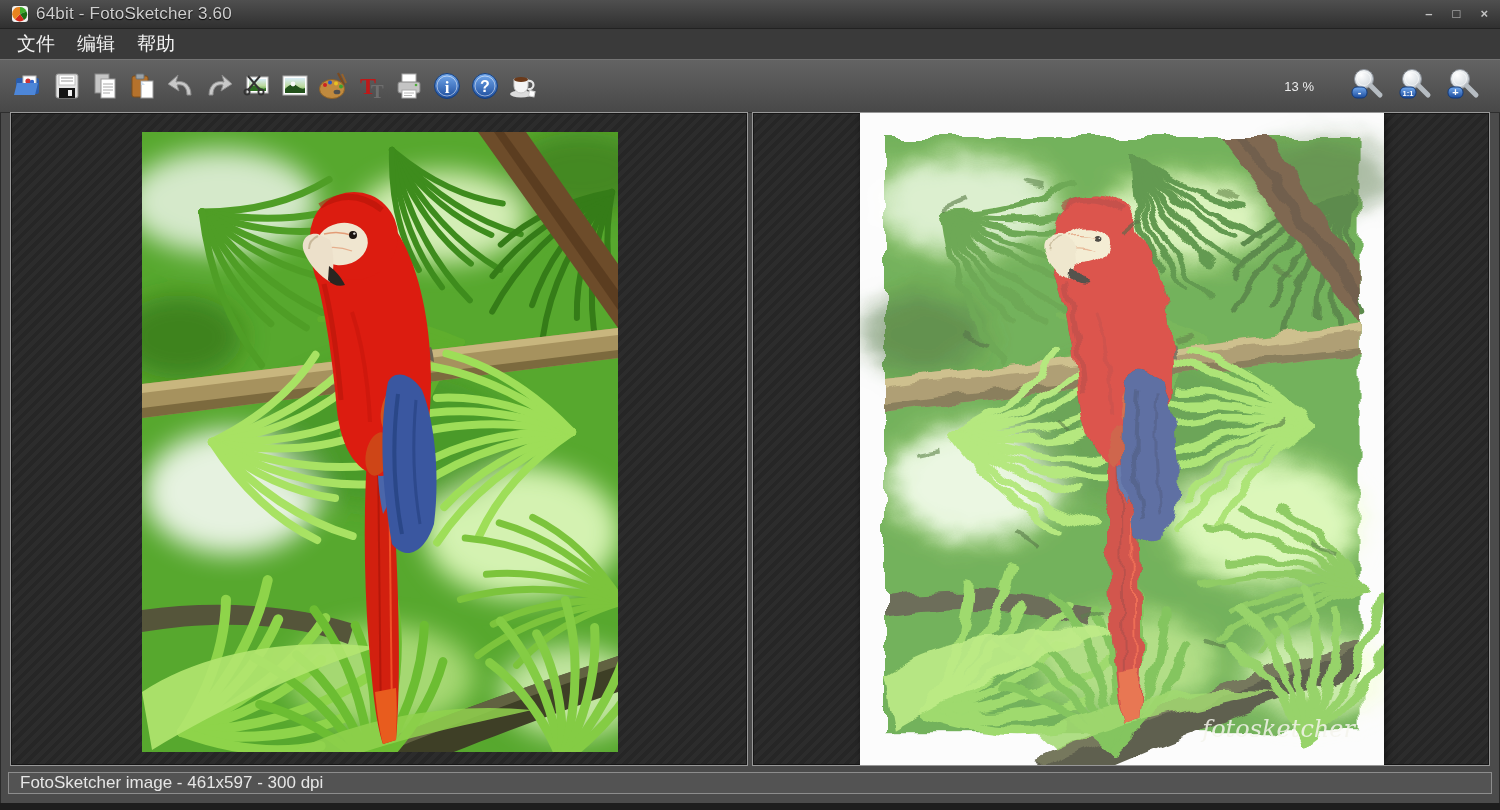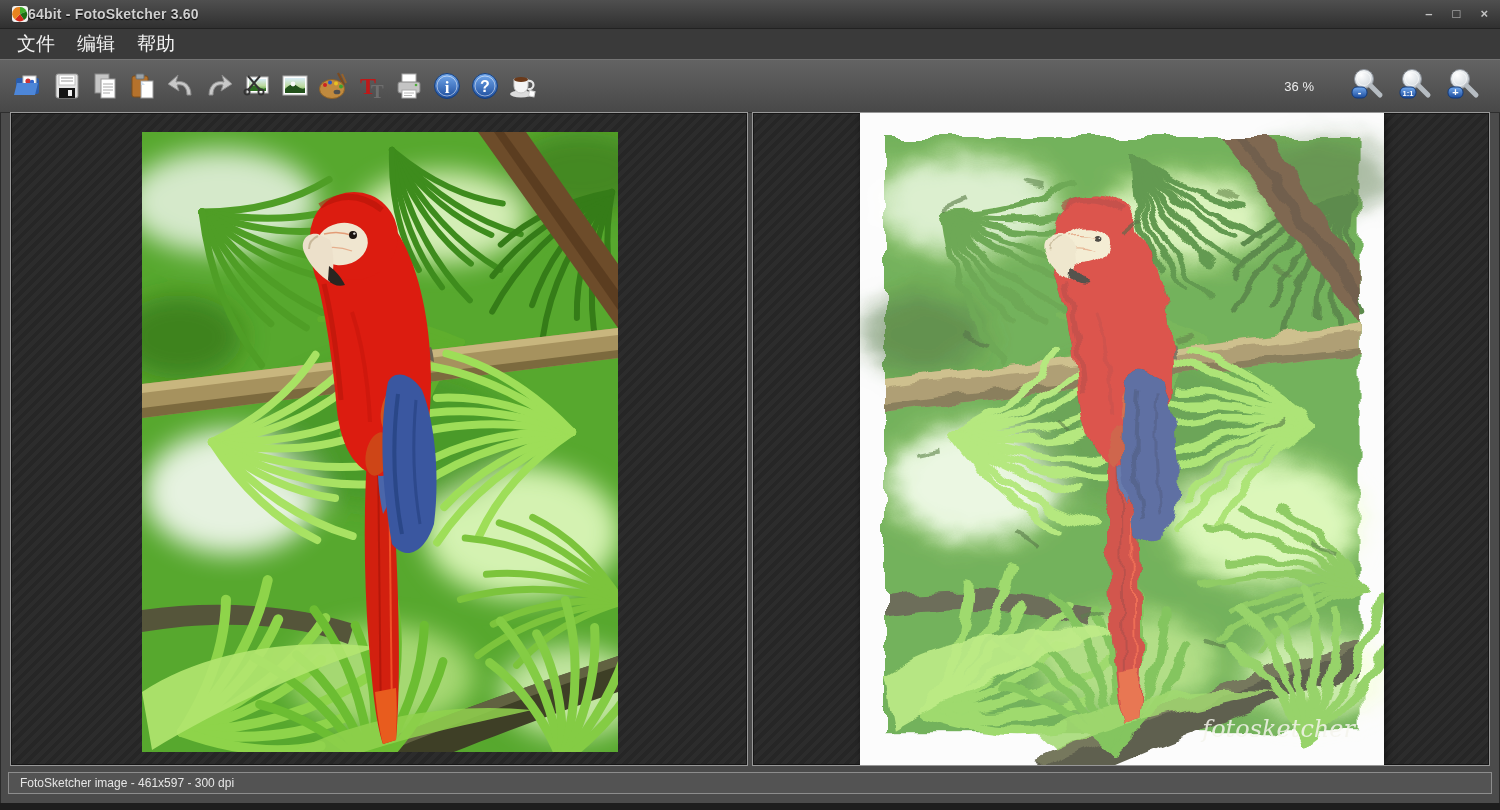--- a/index.html
+++ b/index.html
@@ -3,21 +3,21 @@
 <meta charset="utf-8">
 <style>
   html,body{margin:0;padding:0;background:#151515;}
   body{font-family:"Liberation Sans",sans-serif;}
   .window{position:relative;width:1500px;height:810px;background:#4b4b4b;overflow:hidden;
           box-shadow:inset 0 0 0 1px #2a2a2a;}
   
   .titlebar{height:28px;background:linear-gradient(#4f4f4f,#303030);display:flex;align-items:center;
             padding:0 12px;border-bottom:1px solid #222;}
   .app-logo{width:16px;height:16px;flex:0 0 auto;}
-  .title{color:#cfcfcf;font-weight:bold;font-size:14px;margin-left:0;letter-spacing:.2px;
+  .title{color:#cfcfcf;font-weight:normal;font-size:17px;margin-left:8px;letter-spacing:.2px;
          text-shadow:0 1px 1px #000;}
   .controls{margin-left:auto;display:flex;gap:20px;color:#c4c4c4;font-size:13px;font-weight:bold;}
   .ctrl{cursor:default;line-height:16px;}
   
   .menubar{height:30px;background:#3a3a3a;display:flex;align-items:center;padding:0 6px;}
   .menu-item{color:#f2f2f2;font-size:19px;padding:4px 11px;}
   
   .toolbar{height:52px;background:linear-gradient(#636363,#484848);border-top:1px solid #747474;
            border-bottom:1px solid #2e2e2e;display:flex;align-items:center;padding:0 10px;}
   .tb{width:38px;height:44px;display:flex;align-items:center;justify-content:center;}
@@ -25,21 +25,21 @@
   .zoom-group{display:flex;gap:8px;margin-right:6px;}
   .zb{width:40px;height:44px;display:flex;align-items:center;justify-content:center;}
   
   .main{position:absolute;top:112px;left:10px;width:1480px;height:654px;display:flex;gap:4px;border-radius:8px;}
   .panel{position:relative;flex:1;border:1px solid #989898;box-shadow:inset 0 0 0 1px #161616;
          background:repeating-linear-gradient(135deg,#2c2c2c 0 4px,#262626 4px 8px);overflow:hidden;}
   .photo{position:absolute;left:131px;top:19px;}
   .paper{position:absolute;left:107px;top:0;box-shadow:2px 0 8px rgba(0,0,0,.55);}
   
   .statusbar{position:absolute;left:8px;top:772px;width:1484px;height:22px;background:#535353;
-             border:1px solid #8d8d8d;color:#e6e6e6;font-size:12px;display:flex;align-items:center;
+             border:1px solid #8d8d8d;color:#e6e6e6;font-size:17px;display:flex;align-items:center;
              padding:0 11px;box-sizing:border-box;}
   .bottom-edge{position:absolute;left:0;bottom:0;width:100%;height:7px;background:#1d1d1d;}
 </style>
 </head>
 <body>
 
 <svg width="0" height="0" style="position:absolute" aria-hidden="true">
   <defs>
     <filter id="soft" x="-60%" y="-60%" width="220%" height="220%">
         <feGaussianBlur stdDeviation="13"></feGaussianBlur>
@@ -354,21 +354,21 @@
     <div class="tb">
       <svg width="30" height="30">
         <ellipse cx="13" cy="23" rx="11" ry="3.5" fill="#dcdcdc"></ellipse>
         <path d="M6,8 h14 v7 a7,7 0 0 1 -14,0 Z" fill="#f4f4f4" stroke="#c8c8c8"></path>
         <ellipse cx="13" cy="8.5" rx="7" ry="2.6" fill="#6b3a1a"></ellipse>
         <path d="M20,10 a4.2,4.2 0 1 1 0,8" fill="none" stroke="#e6e6e6" stroke-width="2.2"></path>
         <rect x="21" y="20" width="5.5" height="5.5" fill="#ffffff" stroke="#cccccc" transform="rotate(12 24 23)"></rect>
       </svg>
     </div>
 
-    <span class="zoom-label">36 %</span>
+    <span class="zoom-label">13 %</span>
 
     <div class="zoom-group">
       <div class="zb">
         <svg width="36" height="38">
           <circle cx="14" cy="12" r="9.5" fill="url(#glass)" stroke="#8a9098"></circle>
           <circle cx="14" cy="12" r="6.5" fill="none" stroke="#ffffff" opacity="0.6"></circle>
           <line x1="21" y1="19" x2="30" y2="28" stroke="#b6bcc2" stroke-width="5" stroke-linecap="round"></line>
           <rect x="2" y="20" width="15" height="11" rx="5" fill="url(#bg-blue)" stroke="#123a7a"></rect>
           <text x="9.5" y="28.5" text-anchor="middle" font-size="11" font-weight="bold" fill="#ffffff">-</text>
         </svg>

